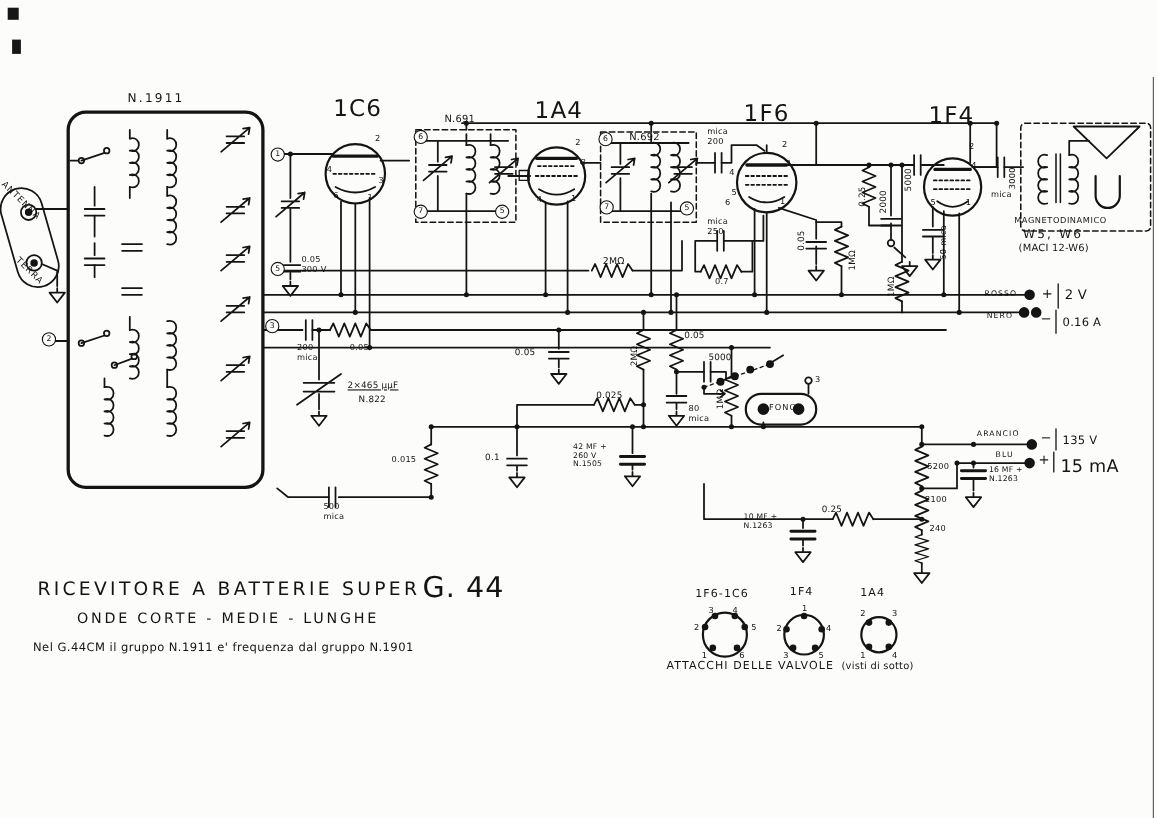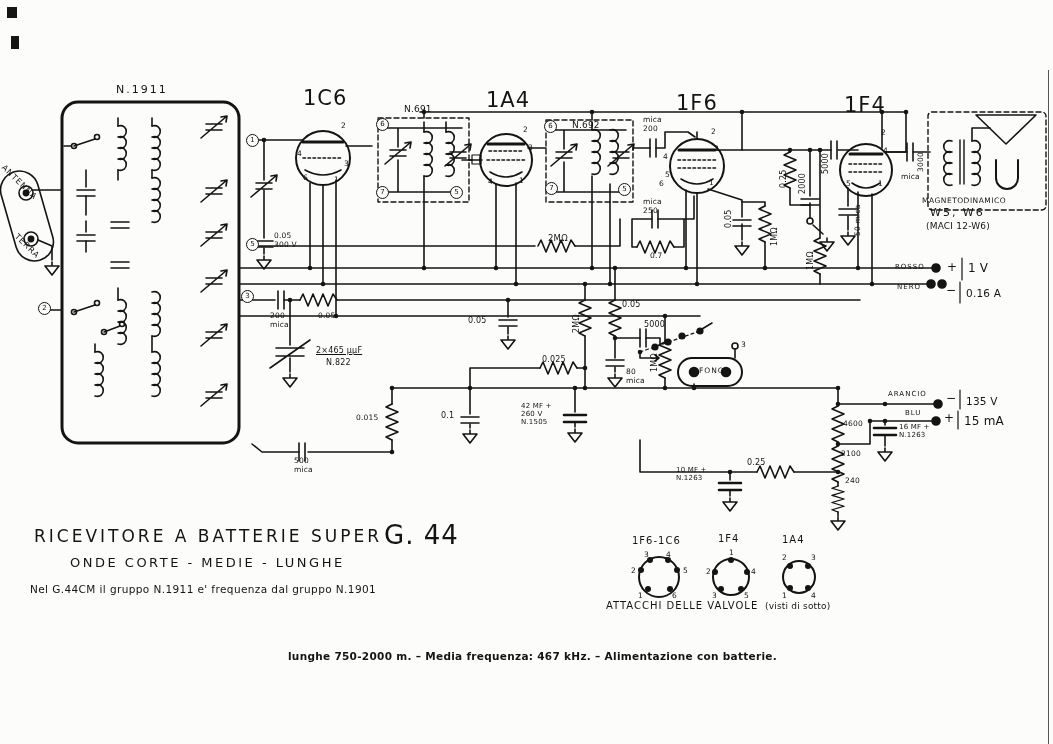--- a/index.html
+++ b/index.html
@@ -384,40 +384,40 @@
     <span class="lbl v" style="left:724px;top:228px;font-size:8px">0.05</span>
     <span class="lbl v" style="left:770px;top:246px;font-size:8px">1MΩ</span>
     <span class="lbl v" style="left:779px;top:188px;font-size:8px">0.25</span>
     <span class="lbl v" style="left:798px;top:194px;font-size:8px">2000</span>
     <span class="lbl v" style="left:821px;top:174px;font-size:8px">5000</span>
     <span class="lbl v" style="left:806px;top:270px;font-size:8px">1MΩ</span>
     <span class="lbl v" style="left:854px;top:236px;font-size:7.5px">50 mica</span>
     <span class="lbl" style="left:747px;top:458px;font-size:8px">0.25</span>
     <span class="lbl" style="left:676px;top:466px;font-size:7px">10 MF +
 N.1263</span>
-    <span class="lbl" style="left:843px;top:420px;font-size:7.5px">4600</span>
+    <span class="lbl" style="left:843px;top:420px;font-size:7.5px">5200</span>
     <span class="lbl" style="left:841px;top:450px;font-size:7.5px">2100</span>
     <span class="lbl" style="left:845px;top:477px;font-size:7.5px">240</span>
     <span class="lbl" style="left:899px;top:423px;font-size:7px">16 MF +
 N.1263</span>
     <span class="lbl v" style="left:917px;top:172px;font-size:7.5px">3000</span>
     <span class="lbl" style="left:901px;top:173px;font-size:7.5px">mica</span>
 
     <span class="lbl" style="left:895px;top:263px;font-size:7px;letter-spacing:1px">ROSSO</span>
     <span class="lbl" style="left:897px;top:283px;font-size:7px;letter-spacing:1px">NERO</span>
     <span class="lbl" style="left:947px;top:261px;font-size:12px">+</span>
-    <span class="lbl" style="left:968px;top:262px;font-size:12px">1 V</span>
+    <span class="lbl" style="left:968px;top:262px;font-size:12px">2 V</span>
     <span class="lbl" style="left:946px;top:284px;font-size:12px">−</span>
     <span class="lbl" style="left:966px;top:287px;font-size:10.5px">0.16 A</span>
     <span class="lbl" style="left:888px;top:390px;font-size:7px;letter-spacing:1px">ARANCIO</span>
     <span class="lbl" style="left:905px;top:409px;font-size:7px;letter-spacing:1px">BLU</span>
     <span class="lbl" style="left:946px;top:392px;font-size:12px">−</span>
     <span class="lbl" style="left:966px;top:395px;font-size:10.5px">135 V</span>
     <span class="lbl" style="left:944px;top:412px;font-size:12px">+</span>
-    <span class="lbl" style="left:964px;top:415px;font-size:12px">15 mA</span>
+    <span class="lbl" style="left:964px;top:415px;font-size:16px">15 mA</span>
 
     <span class="lbl" style="left:922px;top:197px;font-size:7.5px;letter-spacing:.5px">MAGNETODINAMICO</span>
     <span class="lbl" style="left:930px;top:207px;font-size:11px;letter-spacing:2px">W5, W6</span>
     <span class="lbl" style="left:926px;top:221px;font-size:9px">(MACI 12-W6)</span>
 
     <span class="circ" style="left:246px;top:134px">1</span>
     <span class="circ" style="left:246px;top:238px">5</span>
     <span class="circ" style="left:241px;top:290px">3</span>
     <span class="circ" style="left:38px;top:302px">2</span>
     <span class="circ" style="left:376px;top:118px">6</span>
@@ -468,16 +468,15 @@
     <span class="pin" style="left:811px;top:592px">4</span>
     <span class="lbl" style="left:606px;top:600px;font-size:10px;letter-spacing:1px">ATTACCHI DELLE VALVOLE</span>
     <span class="lbl" style="left:765px;top:601px;font-size:9px">(visti di sotto)</span>
 
     <span class="title" style="left:34px;top:528px">RICEVITORE A BATTERIE SUPER</span>
     <span class="model" style="left:384px;top:522px">G. 44</span>
     <span class="subtitle" style="left:70px;top:556px">ONDE CORTE - MEDIE - LUNGHE</span>
     <span class="note" style="left:30px;top:584px">Nel G.44CM il gruppo N.1911 e' frequenza dal gruppo N.1901</span>
 
     <div class="footer">
-      <div>lunghe 750-2000 m. – Media frequenza: 467 kHz. – Alimentazione con batterie.</div>
     </div>
   </div>
 </div>
 
 </body></html>

